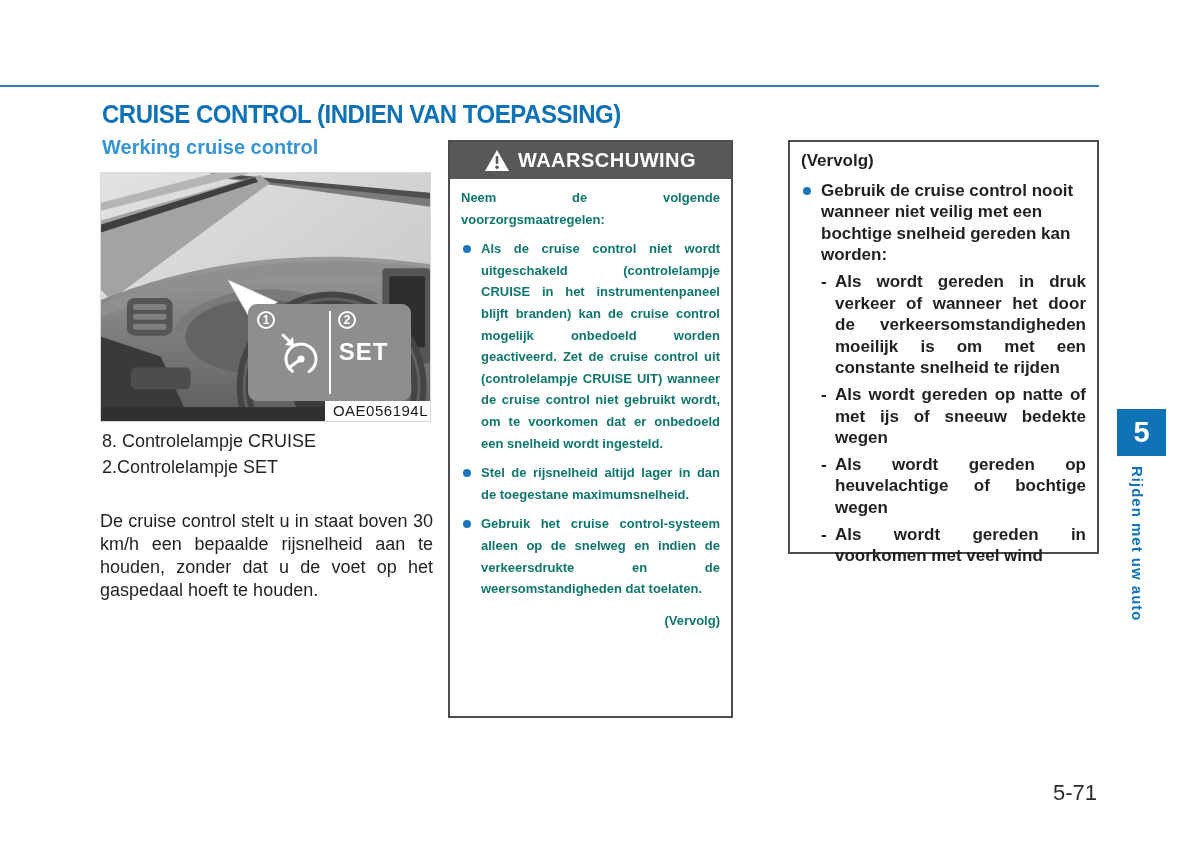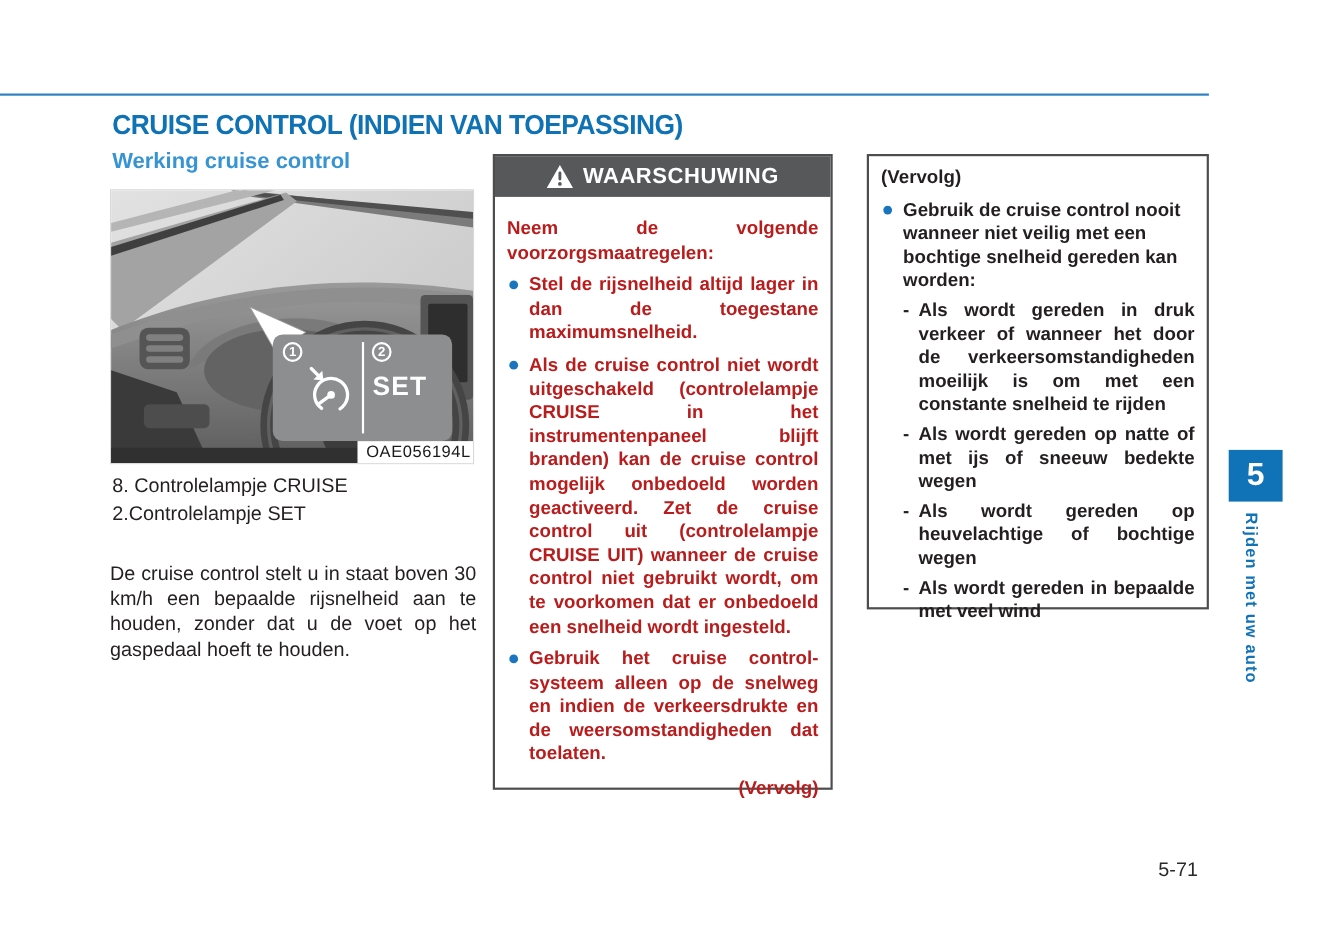--- a/index.html
+++ b/index.html
@@ -27,21 +27,21 @@
     position:absolute; left:1117px; top:409px; width:49px; height:47px;
     background:#1173b7; color:#fff; font-size:29px; font-weight:bold;
     display:flex; align-items:center; justify-content:center;
   }
   .chapter-label {
     position:absolute; left:1129px; top:466px;
     writing-mode:vertical-rl; text-orientation:mixed;
     color:#1173b7; font-size:15px; font-weight:bold; letter-spacing:1px;
     white-space:nowrap;
   }
-  .page-num { position:absolute; left:1053px; top:780px; font-size:18px; color:#2a2a2a; }
+  .page-num { position:absolute; left:1053px; top:780px; font-size:22px; color:#2a2a2a; }
 
   
   .figure { position:absolute; left:100px; top:172px; width:331px; height:250px; border:1px solid #d9d9d9; box-sizing:border-box; }
   .photo-svg { position:absolute; left:0; top:0; width:100%; height:100%; }
   .callout {
     position:absolute; left:147px; top:131px; width:163px; height:97px;
     background:#8d8e90; border-radius:9px;
   }
   .callout-divider { position:absolute; left:50%; top:7px; bottom:7px; width:2px; background:#ffffff; margin-left:-1px; }
   .callout-num {
@@ -63,31 +63,31 @@
 
   
   .legend { position:absolute; left:102px; top:428px; font-size:18px; line-height:26px; }
   .intro-par {
     position:absolute; left:100px; top:510px; width:333px;
     font-size:18px; line-height:23px; text-align:justify;
   }
 
   
   .warn-box {
-    position:absolute; left:448px; top:140px; width:309px; height:578px;
+    position:absolute; left:448px; top:140px; width:285px; height:578px;
     border:2px solid #4c4d4f; box-sizing:border-box; background:#fff;
   }
   .warn-header {
     height:37px; background:#57585a; color:#fff;
     display:flex; align-items:center; justify-content:center; gap:9px;
     font-size:20px; font-weight:bold; letter-spacing:0.5px;
   }
   .box-body {
-    padding:18px 11px 0 11px; font-size:17px; font-weight:bold;
-    line-height:21.6px; text-align:justify; color:#b91c1c;
+    padding:8px 11px 0 11px; font-size:13px; font-weight:bold;
+    line-height:21.6px; text-align:justify; color:#0f766e;
   }
   .bullet-row { position:relative; padding-left:20px; margin-top:8px; }
   .bullet-dot {
     position:absolute; left:2px; top:7px; width:8px; height:8px;
     border-radius:50%; background:#1b75bc;
   }
   .continued { text-align:right; margin-top:10px; font-weight:bold; }
 
   .cont-box {
     position:absolute; left:788px; top:140px; width:311px; height:414px;
@@ -183,25 +183,25 @@
       <polygon points="12,0 24,21 0,21" fill="#ffffff"></polygon>
       <rect x="10.7" y="6" width="2.6" height="8" rx="1.2" fill="#57585a"></rect>
       <circle cx="12" cy="17.2" r="1.7" fill="#57585a"></circle>
     </svg>
     <span>WAARSCHUWING</span>
   </div>
   <div class="box-body">
     <div>Neem de volgende voorzorgsmaatregelen:</div>
     <div class="bullet-row">
       <span class="bullet-dot"></span>
-      <div>Stel de rijsnelheid altijd lager in dan de toegestane maximumsnelheid.</div>
+      <div>Als de cruise control niet wordt uitgeschakeld (controlelampje CRUISE in het instrumentenpaneel blijft branden) kan de cruise control mogelijk onbedoeld worden geactiveerd. Zet de cruise control uit (controlelampje CRUISE UIT) wanneer de cruise control niet gebruikt wordt, om te voorkomen dat er onbedoeld een snelheid wordt ingesteld.</div>
     </div>
     <div class="bullet-row">
       <span class="bullet-dot"></span>
-      <div>Als de cruise control niet wordt uitgeschakeld (controlelampje CRUISE in het instrumentenpaneel blijft branden) kan de cruise control mogelijk onbedoeld worden geactiveerd. Zet de cruise control uit (controlelampje CRUISE UIT) wanneer de cruise control niet gebruikt wordt, om te voorkomen dat er onbedoeld een snelheid wordt ingesteld.</div>
+      <div>Stel de rijsnelheid altijd lager in dan de toegestane maximumsnelheid.</div>
     </div>
     <div class="bullet-row">
       <span class="bullet-dot"></span>
       <div>Gebruik het cruise control-systeem alleen op de snelweg en indien de verkeersdrukte en de weersomstandigheden dat toelaten.</div>
     </div>
     <div class="continued">(Vervolg)</div>
   </div>
 </div>
 
 <div class="cont-box">
@@ -217,20 +217,20 @@
   <div class="sub-row">
     <span class="dash-marker">-</span>
     <div>Als wordt gereden op natte of met ijs of sneeuw bedekte wegen</div>
   </div>
   <div class="sub-row">
     <span class="dash-marker">-</span>
     <div>Als wordt gereden op heuvelachtige of bochtige wegen</div>
   </div>
   <div class="sub-row">
     <span class="dash-marker">-</span>
-    <div>Als wordt gereden in bepaalde met veel wind</div>
+    <div>Als wordt gereden in voorkomen met veel wind</div>
   </div>
 </div>
 
 <div class="chapter-tab">5</div>
 <div class="chapter-label">Rijden met uw auto</div>
 
 <div class="page-num">5-71</div>
 
 </body></html>

